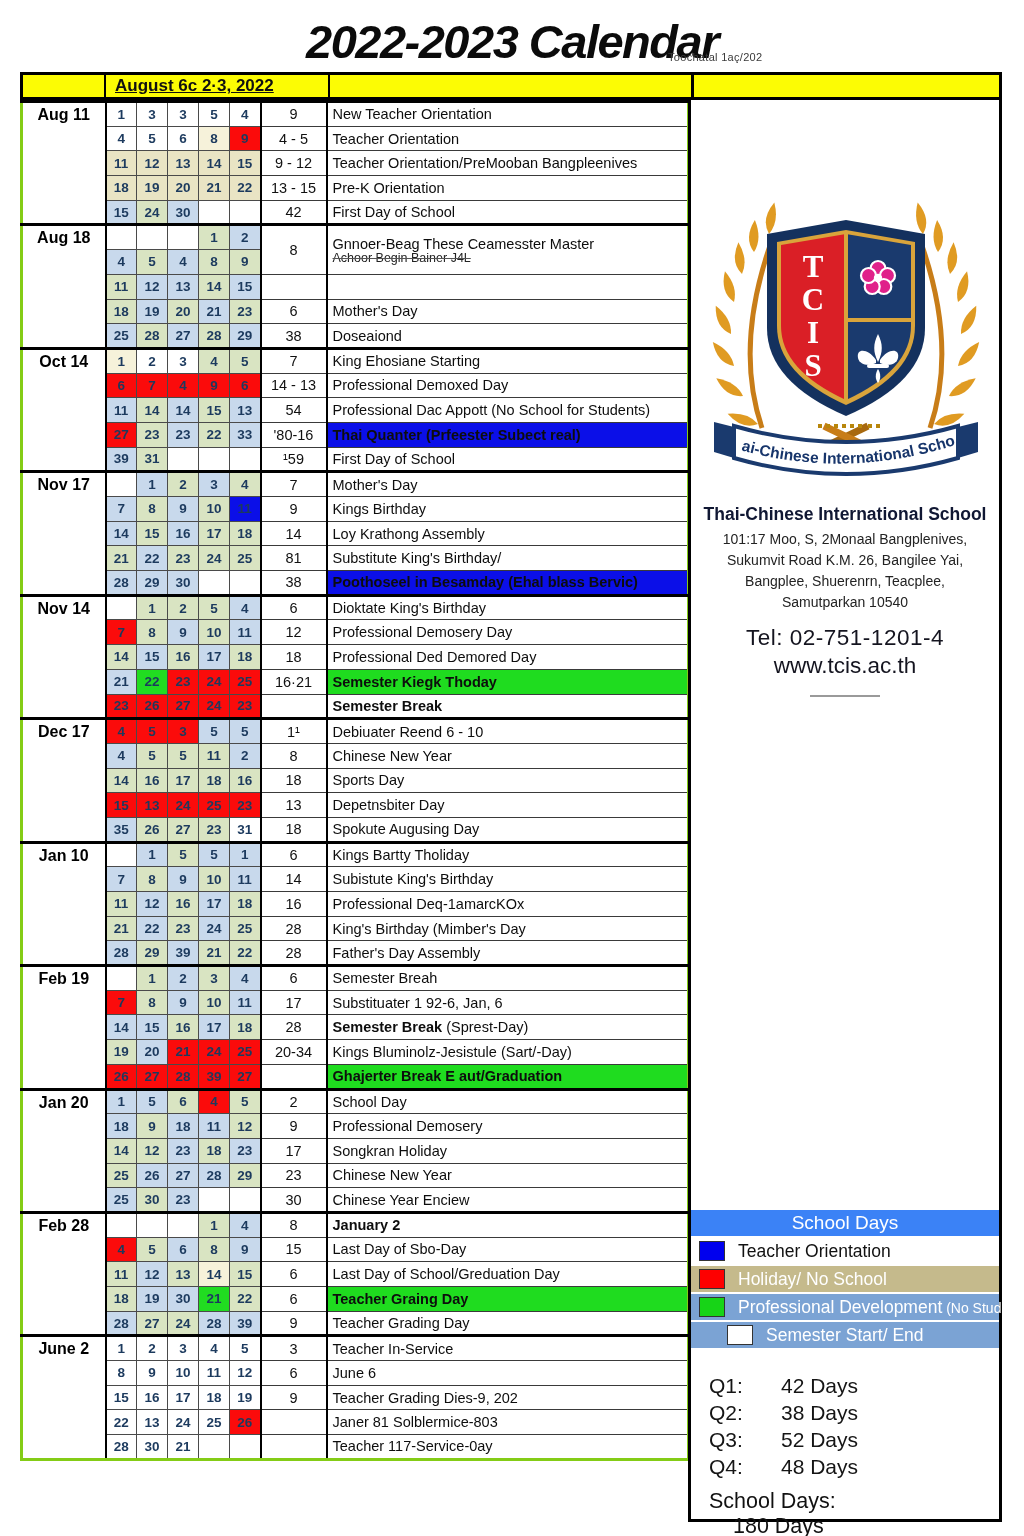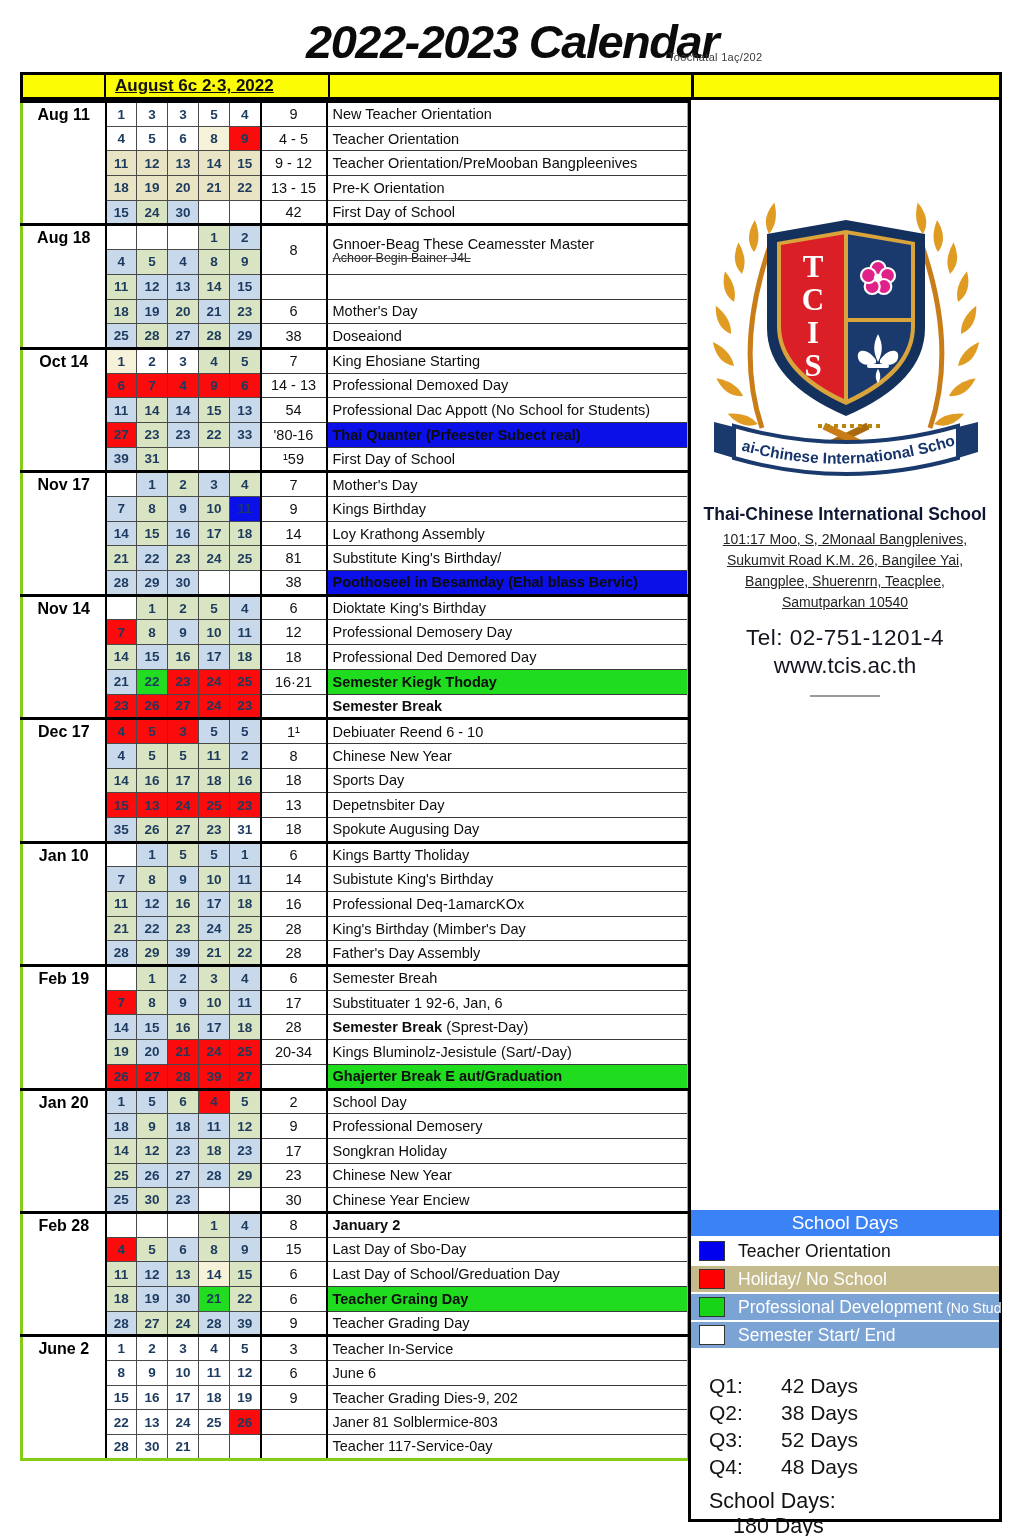--- a/index.html
+++ b/index.html
@@ -35,21 +35,21 @@
   .hl-green{background:#1fdc1f;color:#7e1c10;font-weight:700;}
   .bold{font-weight:700;}
   .desc2{font-size:12.5px;color:#222;text-decoration:line-through;text-decoration-color:#555;line-height:13px;}
   .oct-marker{position:absolute;left:690px;top:422px;width:0;height:0;border-top:6px solid transparent;border-bottom:6px solid transparent;border-right:10px solid #000;}
 
   
   .panel{position:absolute;left:688px;top:100px;width:314px;height:1422px;border:3px solid #000;border-top:none;box-sizing:border-box;background:#fff;}
   .logo{position:absolute;top:76px;left:5px;width:300px;height:320px;}
   .sinfo{position:absolute;top:404px;left:0;width:100%;text-align:center;}
   .sname{font-size:17.5px;font-weight:700;color:#101733;}
-  .saddr{font-size:14px;color:#232323;line-height:21px;margin-top:4px;text-decoration:underline;}
+  .saddr{font-size:14px;color:#232323;line-height:21px;margin-top:4px;}
   .stel{font-size:22.5px;color:#14141f;margin-top:12px;letter-spacing:.5px;}
   .sweb{font-size:22.5px;color:#14141f;margin-top:2px;}
   .sdiv{width:70px;border-top:2px solid #9a9a9a;margin:16px auto 0;}
 
   .legend{position:absolute;top:1110px;left:0;width:100%;}
   .lheader{background:#e31220;color:#fff;text-align:center;font-size:19px;height:26px;line-height:26px;}
   .lrow{height:26px;margin-top:2px;display:flex;align-items:center;}
   .lsw{width:26px;height:20px;border:1px solid #333;margin-left:8px;flex:0 0 26px;box-sizing:border-box;}
   .llabel{font-size:17.5px;margin-left:13px;white-space:nowrap;}
   .llabel-small{font-size:14px;}
@@ -702,21 +702,21 @@
           <span class="llabel" style="color: rgb(17, 17, 17);">Teacher Orientation</span>
         </div>
         <div class="lrow" style="background: rgb(197, 186, 140);">
           <span class="lsw" style="background: rgb(254, 0, 0);"></span>
           <span class="llabel" style="color: rgb(255, 255, 255);">Holiday/ No School</span>
         </div>
         <div class="lrow" style="background: rgb(123, 163, 212);">
           <span class="lsw" style="background: rgb(23, 212, 23);"></span>
           <span class="llabel" style="color: rgb(255, 255, 255);">Professional Development<span class="llabel-small" style="color: rgb(255, 255, 255);"> (No Student)</span></span>
         </div>
-        <div class="lrow" style="background: rgb(123, 163, 212);">
+        <div class="lrow" style="background: rgb(123, 163, 212); padding-left: 28px;">
           <span class="lsw" style="background: rgb(255, 255, 255);"></span>
           <span class="llabel" style="color: rgb(255, 255, 255);">Semester Start/ End</span>
         </div>
       </div>
   </div>
 
   <div class="quarters">
     <div id="quarter-rows">
         <div class="qrow">
           <span class="qlabel">Q1:</span>

